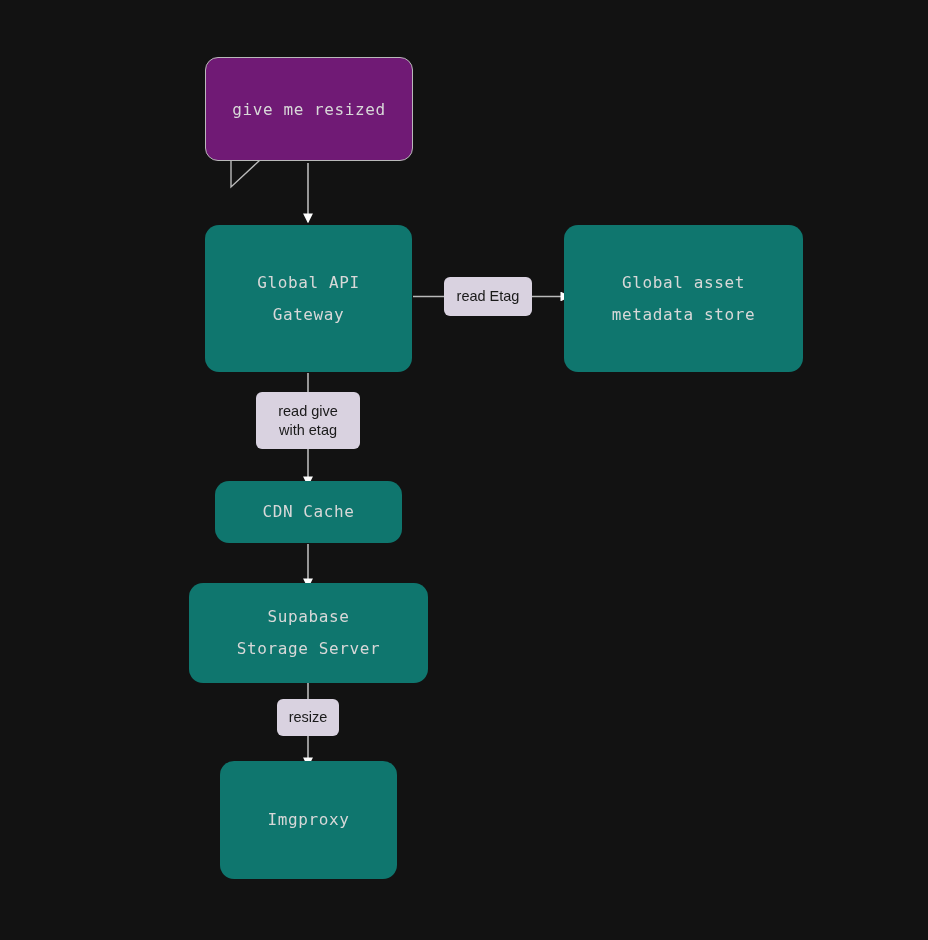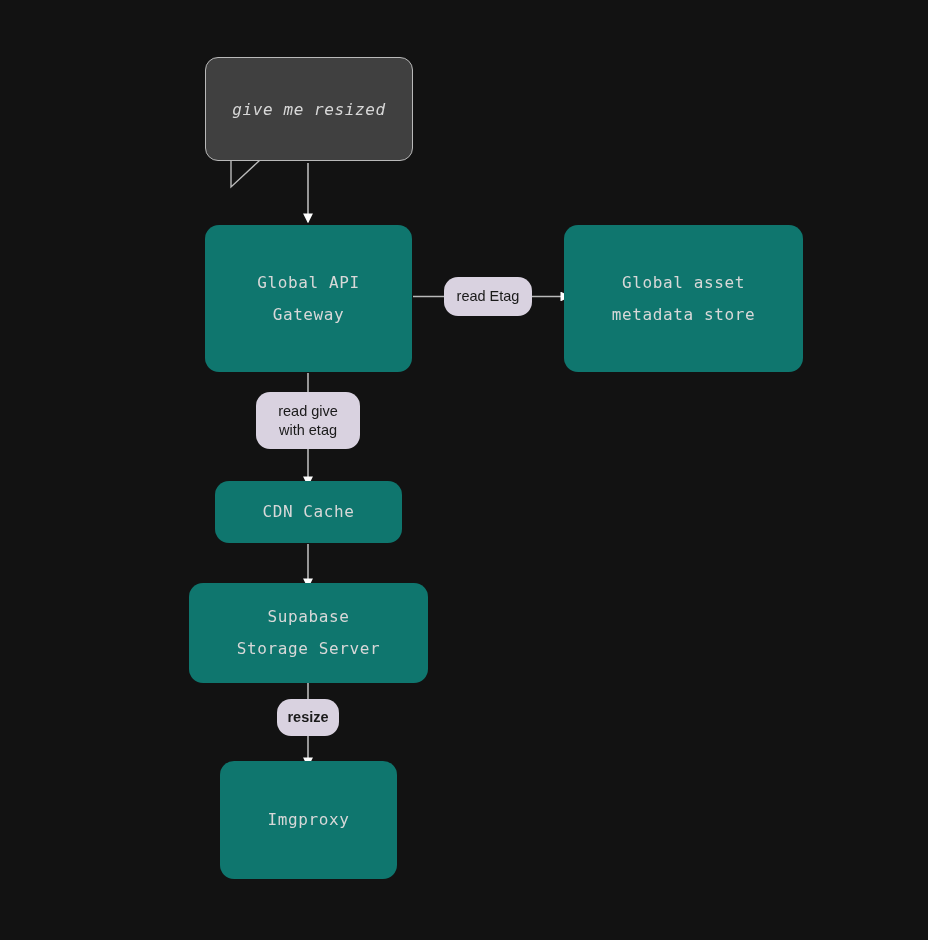--- a/index.html
+++ b/index.html
@@ -39,40 +39,39 @@
     text-align: center;
     box-sizing: border-box;
   }
   .node-line {
     display: block;
     white-space: pre;
   }
   .bubble {
     position: absolute;
     box-sizing: border-box;
-    background: #404040;
+    background: #701a75;
     border: 1.4px solid #b9b9b9;
     border-radius: 13px;
     color: #d8d8d8;
     font-family: "DejaVu Sans Mono", "Liberation Mono", monospace;
     font-size: 16px;
     letter-spacing: 0.6px;
     line-height: 33px;
     text-align: center;
     display: flex;
     flex-direction: column;
     align-items: center;
     justify-content: center;
-    font-style: italic;
   }
   .edge-label {
     position: absolute;
     background: #d9d2e0;
     color: #1a1a1a;
-    border-radius: 14px;
+    border-radius: 6px;
     font-family: "Liberation Sans", "DejaVu Sans", sans-serif;
     font-size: 14.5px;
     line-height: 19px;
     text-align: center;
     display: flex;
     flex-direction: column;
     align-items: center;
     justify-content: center;
     box-sizing: border-box;
     white-space: pre;
@@ -133,17 +132,17 @@
 
   <div class="edge-label" style="left:444px; top:277px; width:88px; height:39px;">
     <span>read Etag</span>
   </div>
 
   <div class="edge-label" style="left:256px; top:392px; width:104px; height:57px;">
     <span>read give</span>
     <span>with etag</span>
   </div>
 
-  <div class="edge-label" style="left:277px; top:699px; width:62px; height:37px;font-weight:bold;">
+  <div class="edge-label" style="left:277px; top:699px; width:62px; height:37px;">
     <span>resize</span>
   </div>
 
 </div>
 
 </body></html>

